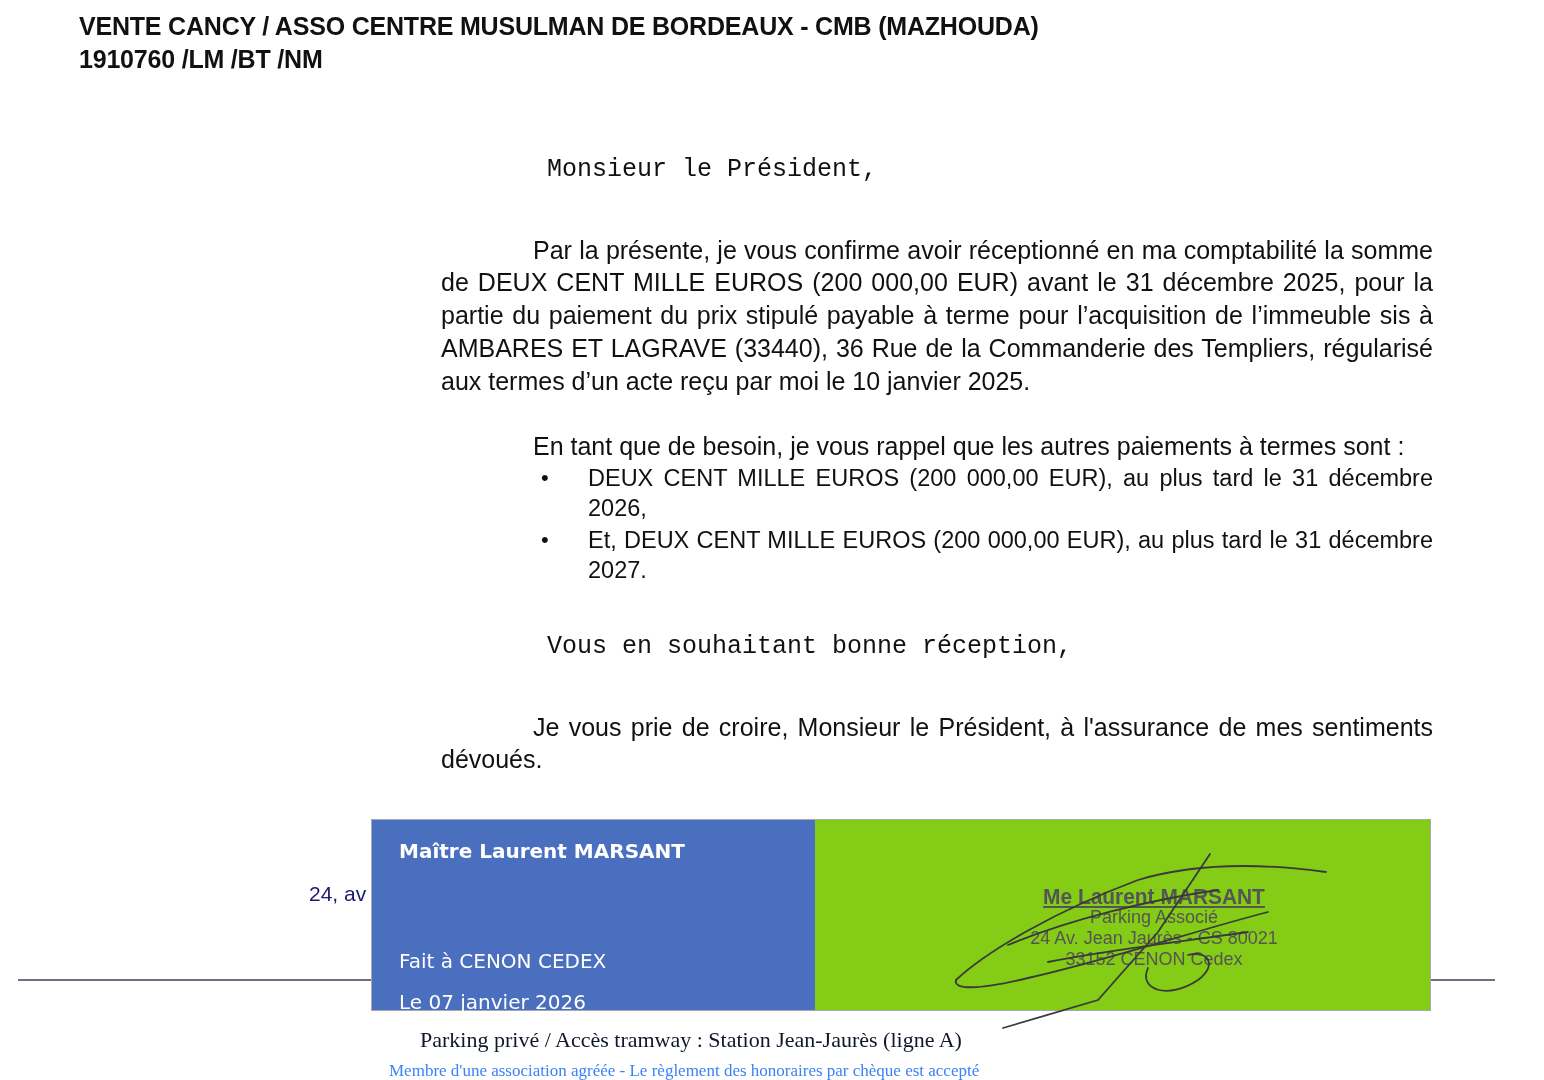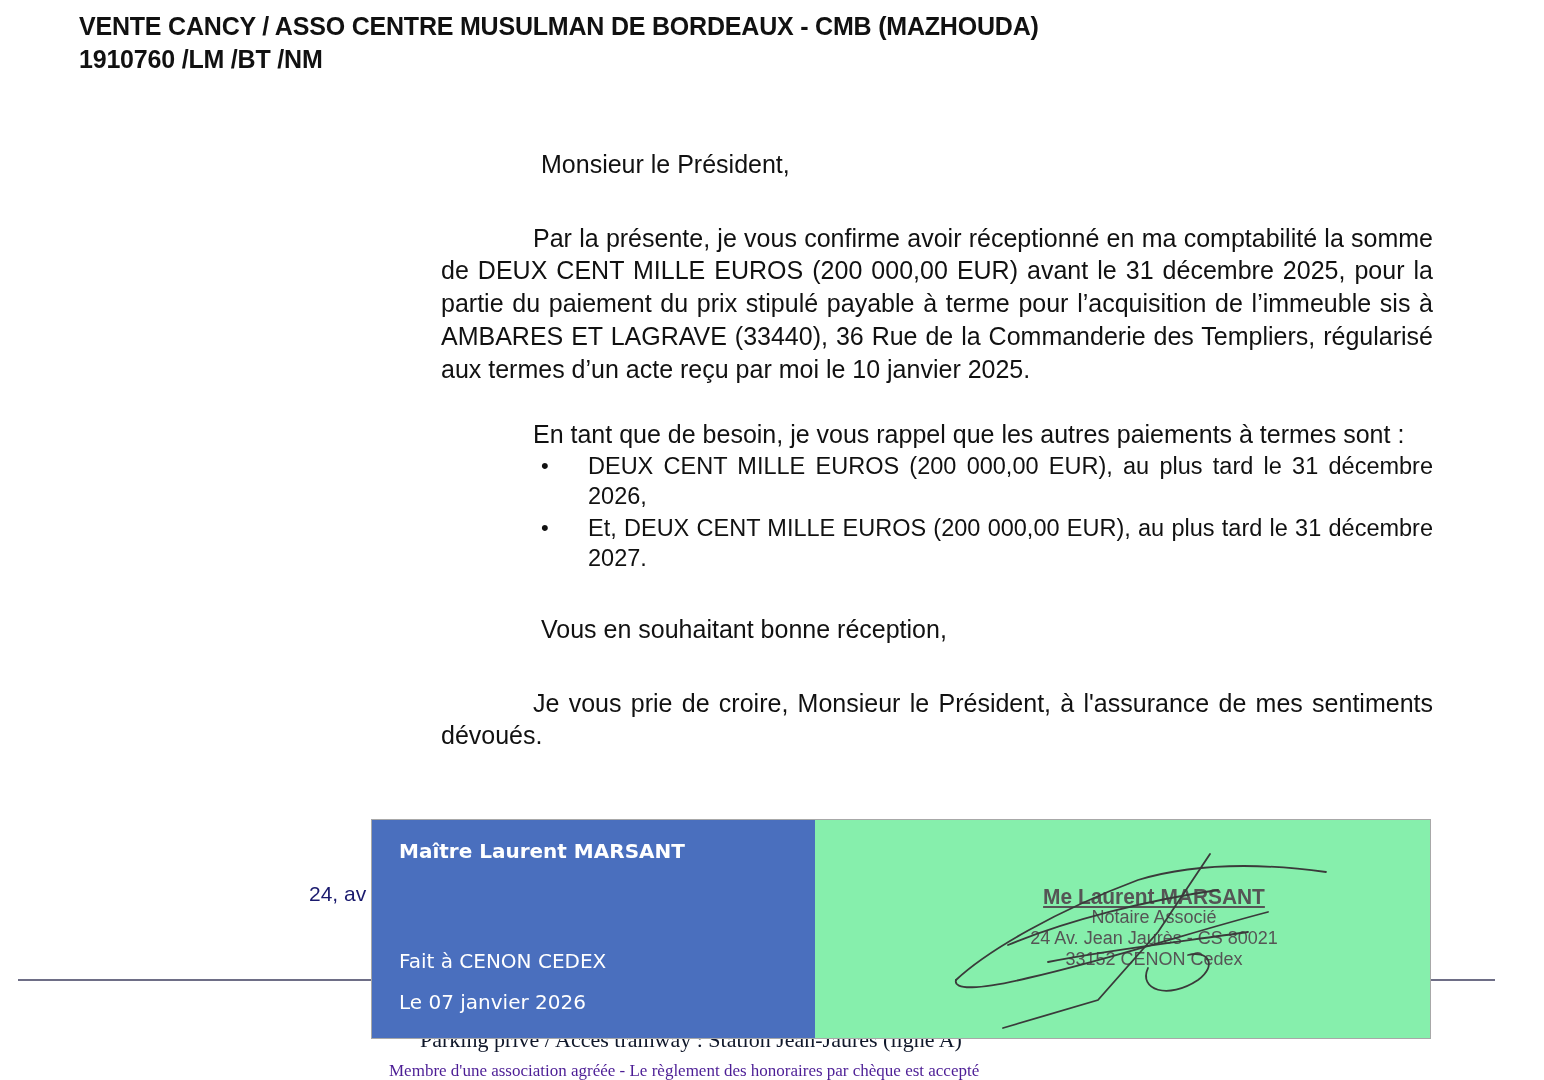--- a/index.html
+++ b/index.html
@@ -32,22 +32,23 @@
       width: 992px;
       font-size: 25px;
       line-height: 32.7px;
     }
     .para {
       text-align: justify;
       text-indent: 92px;
       margin: 0;
     }
     .salutation {
-      margin: 8px;
+      margin: 14px;
       padding-left: 92px;
+      font-family: Liberation Mono, monospace;
     }
     .gap { height: 33px; }
     .bullets {
       list-style: none;
       margin: 0;
       padding: 0;
     }
     .bullets li {
       position: relative;
       padding-left: 147px;
@@ -87,31 +88,31 @@
       font-size: 22px;
       color: #0f172a;
       white-space: nowrap;
     }
     .footer-line2 {
       position: absolute;
       left: 389px;
       top: 1061px;
       font-family: "Liberation Serif", serif;
       font-size: 17px;
-      color: #4c1d95;
+      color: #3b82f6;
       white-space: nowrap;
     }
 
     .sig-box {
       position: absolute;
       left: 371px;
       top: 819px;
       width: 1060px;
-      height: 220px;
-      background: #86efac;
+      height: 192px;
+      background: #84cc16;
       border: 1px solid #a8a8a8;
       box-sizing: border-box;
     }
     .sig-blue {
       position: absolute;
       left: 0;
       top: 0;
       width: 443px;
       height: 100%;
       background: #4a6fbe;
@@ -211,21 +212,21 @@
 
 <div class="sig-box">
   <div class="sig-blue">
     <div class="sig-name">Maître Laurent MARSANT</div>
     <div class="sig-place">Fait à CENON CEDEX</div>
     <div class="sig-date">Le 07 janvier 2026</div>
   </div>
   <div class="stamp">
     <div class="stamp-text">
       <div class="stamp-title">Me Laurent MARSANT</div>
-      <div class="stamp-line">Notaire Associé</div>
+      <div class="stamp-line">Parking Associé</div>
       <div class="stamp-line">24 Av. Jean Jaurès - CS 80021</div>
       <div class="stamp-line">33152 CENON Cedex</div>
     </div>
     <svg width="400" height="190" viewBox="0 0 400 190">
       <g fill="none" stroke="#3a3a3a" stroke-width="1.8" stroke-linecap="round">
         <path d="M 8 130 C 40 100, 110 60, 190 30 C 230 18, 290 10, 378 22"></path>
         <path d="M 8 130 C 5 140, 30 140, 80 128 C 160 110, 250 80, 320 62"></path>
         <path d="M 262 4 L 210 82 L 150 150 L 55 178"></path>
         <path d="M 60 95 C 120 70, 200 50, 270 40"></path>
         <path d="M 200 118 C 190 140, 220 150, 250 130 C 270 115, 260 100, 240 105"></path>

